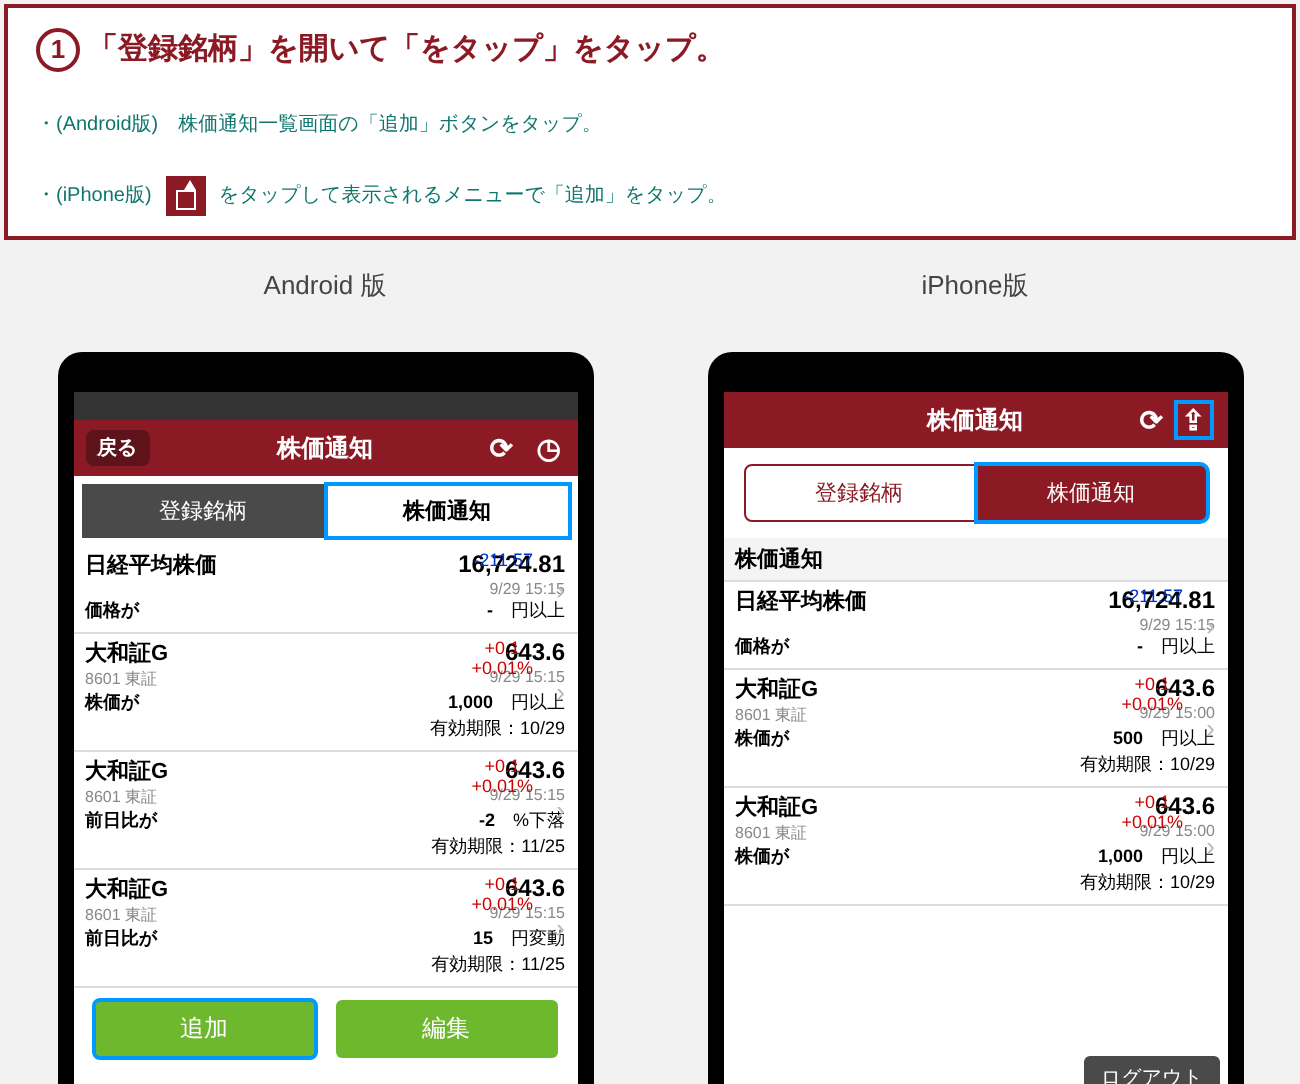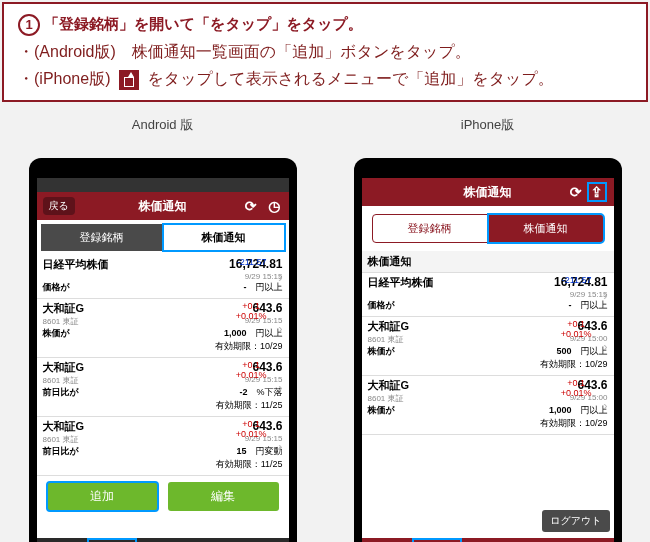--- a/index.html
+++ b/index.html
@@ -1,30 +1,30 @@
 <!DOCTYPE html>
 <html><head>
 <meta charset="utf-8">
 <style>
 body{margin:0;font-family:"Hiragino Kaku Gothic Pro","Meiryo",sans-serif;background:#f2f2f2;width:650px}
 .instr{margin:2px;border:2px solid #8c1a24;background:#fff;padding:10px 14px}
 .instr .line1{color:#8c1a24;font-weight:bold;font-size:15px}
 .instr .onum{display:inline-block;width:18px;height:18px;border:2px solid #8c1a24;border-radius:50%;text-align:center;line-height:18px;font-size:13px;margin-right:4px}
-.instr .sub{color:#7f1d1d;font-size:16px;margin-top:6px}
+.instr .sub{color:#0f766e;font-size:10px;margin-top:19px}
 .iconshare{display:inline-block;width:20px;height:20px;background:#8c1a24;vertical-align:middle;position:relative;margin:0 4px}
 .iconshare::before{content:"";position:absolute;left:5px;top:7px;width:8px;height:8px;border:1px solid #fff}
 .iconshare::after{content:"";position:absolute;left:9px;top:2px;width:0;height:0;border-left:3px solid transparent;border-right:3px solid transparent;border-bottom:5px solid #fff}
 .phones{display:flex;justify-content:space-around;margin-top:14px;padding-bottom:20px}
 .col{display:flex;flex-direction:column;align-items:center}
 .caption{font-size:13px;color:#444;margin-bottom:24px}
 .phone{width:252px;height:400px;background:#000;border-radius:12px;position:relative;padding:20px 8px 22px}
 .screen{width:100%;height:100%;background:#fff;display:flex;flex-direction:column;font-size:10px;position:relative}
 
 .hdr{background:#8c1a24;color:#fff;display:flex;align-items:center;justify-content:center;height:28px;position:relative;font-size:12px;font-weight:bold}
-.hdr .back{position:absolute;left:6px;background:#5e121a;padding:2px 6px;border-radius:4px;font-size:10px;font-weight:normal}
+.hdr .back{position:absolute;left:6px;background:#5e121a;padding:2px 6px;border-radius:4px;font-size:10px;font-weight:bold}
 .hdr .ic{position:absolute;font-size:14px}
 .hdr .ic-r1{right:32px}
 .hdr .ic-r2{right:8px}
 .hi-blue{outline:2px solid #0099ff;outline-offset:-1px}
 
 .tabs{display:flex;margin:4px}
 .tab{flex:1;text-align:center;font-size:11px;padding:6px 0}
 
 .atabs .tab{background:#4a4a4a;color:#fff}
 .atabs .tab.active{background:#fff;color:#000;font-weight:bold}

